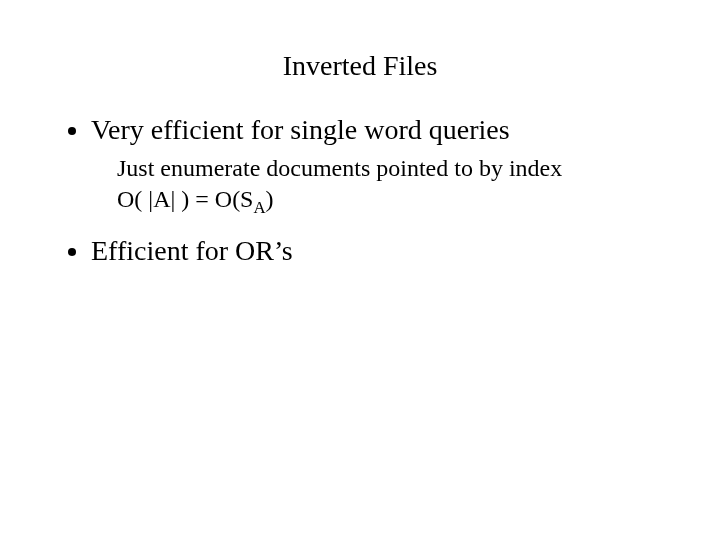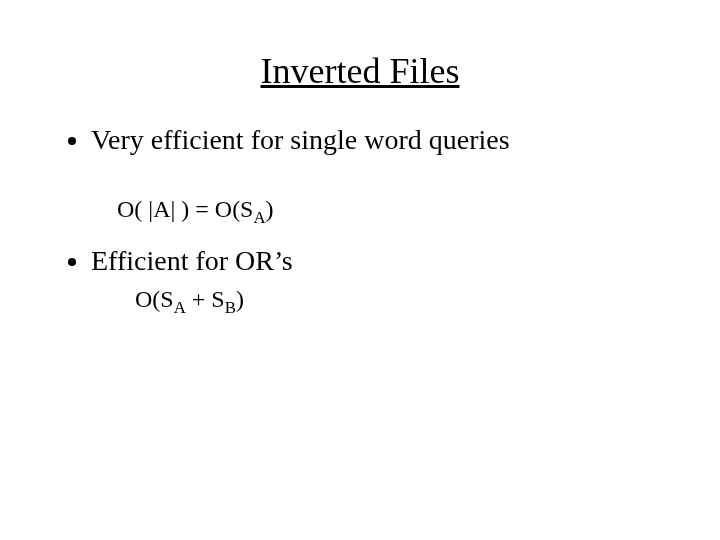--- a/index.html
+++ b/index.html
@@ -13,22 +13,21 @@
   }
   .slide {
     width: 720px;
     height: 540px;
     position: relative;
     box-sizing: border-box;
     padding: 40px 60px 0 60px;
   }
   .title {
     text-align: center;
-    font-size: 36px;
-    text-decoration: underline;
+    font-size: 28px;
     margin: 10px 0 30px 0;
     font-weight: normal;
   }
   ul.top {
     list-style: disc;
     padding-left: 30px;
     margin: 1px;
   }
   ul.top > li {
     font-size: 28px;
@@ -57,25 +56,22 @@
 
 <div class="slide">
   <h1 class="title">Inverted Files</h1>
 
   <ul class="top">
 
     <li>
       <span>Very efficient for single word queries</span>
     </li>
     <div class="sub">
-      <br>
+      <span>Just enumerate documents pointed to by index</span><br>
       <span>O( |A| ) = O(S</span><span class="subsc">A</span><span>)</span>
     </div>
 
     <li>
       <span>Efficient for </span><span class="u">OR</span><span>’s</span>
     </li>
-    <div class="sub2">
-      <span>O(S</span><span class="subsc">A</span><span> + S</span><span class="subsc">B</span><span>)</span>
-    </div>
 
   </ul>
 </div>
 
 </body></html>

